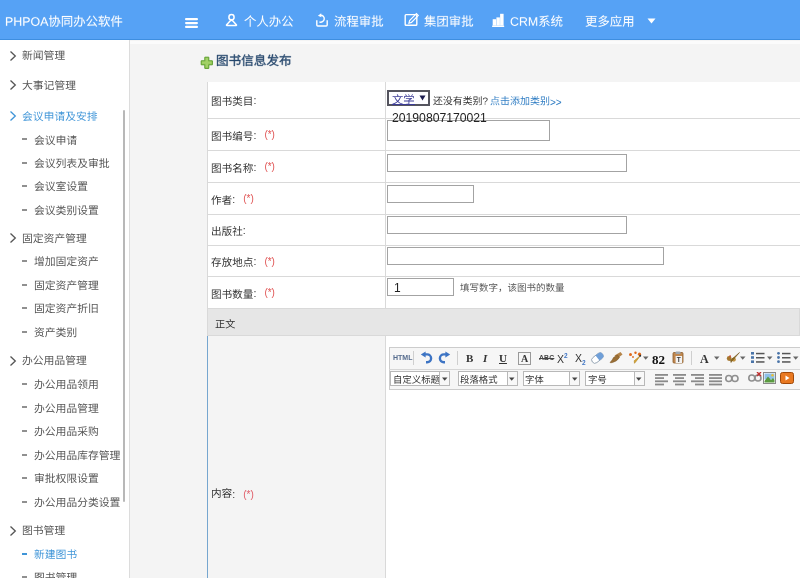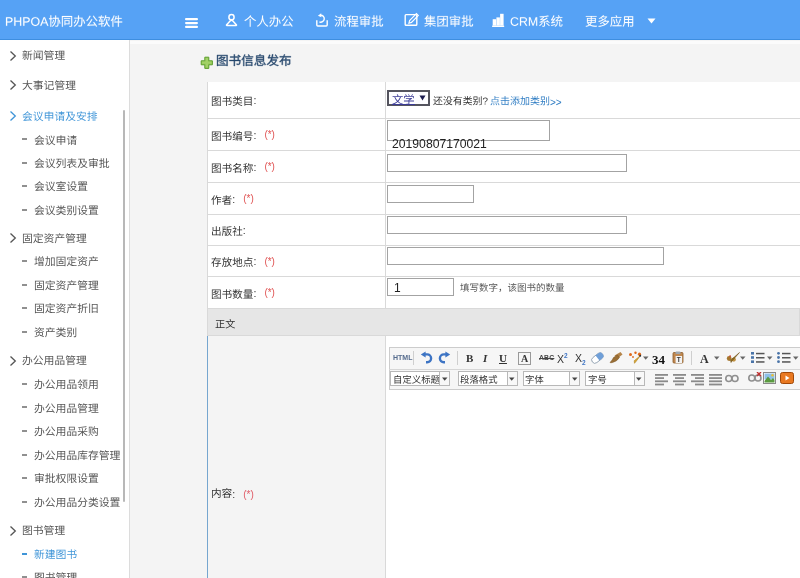--- a/index.html
+++ b/index.html
@@ -594,21 +594,21 @@
       <use href="#n70b9"></use>
       <use href="#n51fb" x="1000"></use>
       <use href="#n6dfb" x="2000"></use>
       <use href="#n52a0" x="3000"></use>
       <use href="#n7c7b" x="4000"></use>
       <use href="#n522b" x="5000"></use>
     </g>
   </svg>
 <span class="abs" style="left:550px;top:96.5px;font-size:10px;color:#2e7cc3">&gt;&gt;</span>
 <div class="ipt" style="left:387px;top:119.5px;width:163px;height:21px"></div>
-<span class="abs" style="left:392px;top:137px;font-size:12.2px;color:#222">20190807170021</span>
+<span class="abs" style="left:392px;top:111px;font-size:12.2px;color:#222">20190807170021</span>
 <div class="ipt" style="left:387px;top:153.5px;width:240px;height:18px"></div>
 <div class="ipt" style="left:387px;top:184.5px;width:87px;height:18px"></div>
 <div class="ipt" style="left:387px;top:215.5px;width:240px;height:18px"></div>
 <div class="ipt" style="left:387px;top:246.5px;width:277px;height:18px"></div>
 <div class="ipt" style="left:387px;top:278px;width:67px;height:18px"></div>
 <span class="abs" style="left:394px;top:281px;font-size:12px;color:#222">1</span>
 <svg class="tx " style="left:460px;top:282.2px" width="104.5" height="11.9" viewBox="0 -900 11000 1150">
     <g fill="#555555">
       <use href="#n586b"></use>
       <use href="#n5199" x="1000"></use>
@@ -677,21 +677,21 @@
       <circle cx="7.5" cy="1.8" r="1.2"></circle>
       <circle cx="11.5" cy="3.2" r="1.6"></circle>
       <circle cx="5" cy="6" r="0.9"></circle>
     </g>
     <path d="M12.5 4.5 L8 10.5 L6.5 12.3 L6.2 9.8 Z" fill="#d8a838" stroke="#b08018" stroke-width="0.6"></path>
     <circle cx="12.2" cy="4.8" r="1" fill="#303030"></circle>
   </svg>
 <svg class="abs" style="left:643px;top:356px" width="6" height="4">
     <path d="M0 0.5 L5.5 0.5 L2.7 3.8 Z" fill="#666"></path>
   </svg>
-<span class="abs" style="left:652px;top:352px;font-size:13px;color:#111;font-weight:bold;font-family:'Liberation Serif',serif;">34</span>
+<span class="abs" style="left:652px;top:352px;font-size:13px;color:#111;font-weight:bold;font-family:'Liberation Serif',serif;">82</span>
 <svg class="abs" style="left:672px;top:351px" width="13" height="13" viewBox="0 0 13 13">
     <rect x="1" y="1.5" width="10" height="10.5" rx="1" fill="#c08850" stroke="#8a5a28" stroke-width="0.8"></rect>
     <rect x="3.5" y="0.5" width="5" height="2.5" rx="0.8" fill="#a0a8b0"></rect>
     <rect x="3.6" y="5" width="6.5" height="7" fill="#f4f4f4"></rect>
     <text x="6.8" y="11" font-size="6.5" text-anchor="middle" fill="#333" font-weight="bold">T</text>
   </svg>
 <div class="abs" style="left:691px;top:351px;width:1px;height:14px;background:#cfcfcf"></div>
 <span class="abs" style="left:700px;top:352px;font-size:12px;color:#333;font-weight:bold;font-family:'Liberation Serif',serif;">A</span>
 <svg class="abs" style="left:714px;top:356px" width="6" height="4">
     <path d="M0 0.5 L5.5 0.5 L2.7 3.8 Z" fill="#666"></path>

